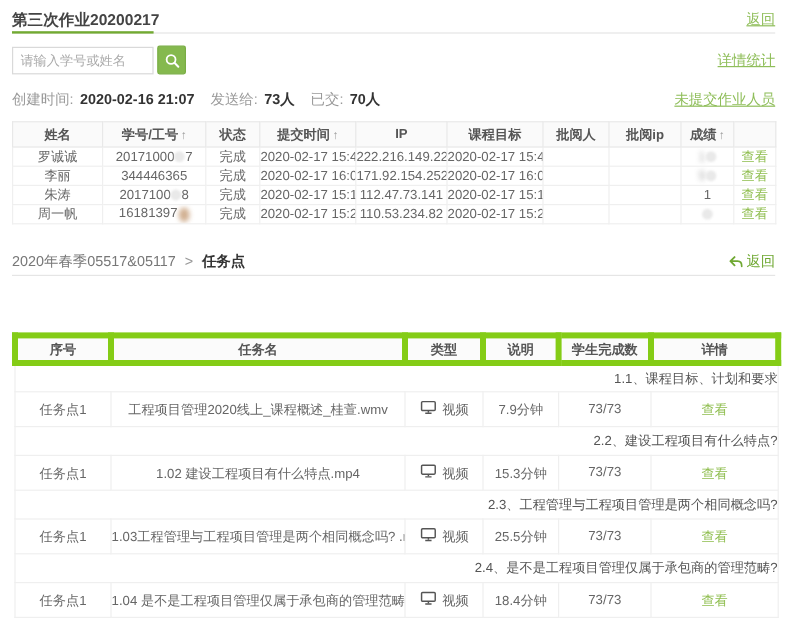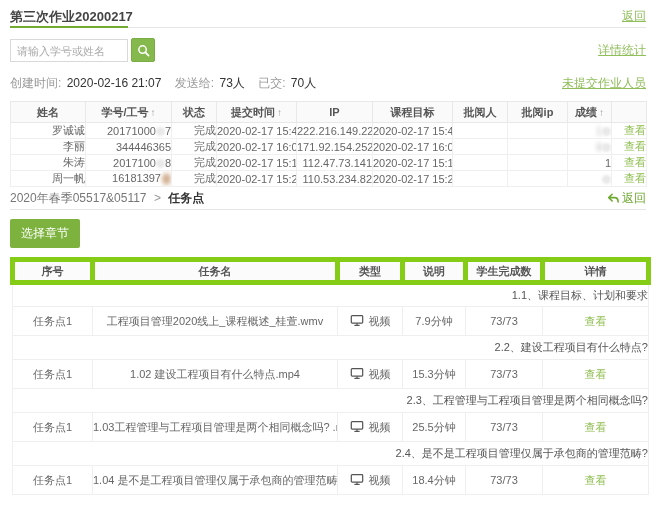--- a/index.html
+++ b/index.html
@@ -19,55 +19,55 @@
   .green-link { color: #8fbe5a; text-decoration: underline; font-size: 12px; }
   .plain-green { color: #6fa832; text-decoration: none; }
 
   .search-row { margin-top: 10px; display: flex; justify-content: space-between; align-items: center; }
   .search-box { display: flex; align-items: flex-end; }
   .search-input { width: 118px; height: 23px; border: 1px solid #d9d9d9; padding: 0 6px; font-size: 11px; color: #666; outline: none; font-family: inherit; }
   .search-input::placeholder { color: #aaa; }
   .search-btn { width: 24px; height: 24px; background: #85b94e; border: 1px solid #79ad44; border-radius: 2px; margin-left: 3px; display: flex; align-items: center; justify-content: center; cursor: pointer; }
 
   .stats-row { margin-top: 13px; display: flex; justify-content: space-between; align-items: center; color: #999; }
-  .stats-left span.val { color: #333; font-weight: normal; margin-right: 10px; }
+  .stats-left span.val { color: #333; font-weight: bold; margin-right: 10px; }
   .stats-left span.lbl { margin-right: 2px; }
 
   table { border-collapse: collapse; table-layout: fixed; width: 636px; font-size: 11px; }
   .tbl1 { margin-top: 9px; padding-left: 46px; }
   .tbl1 th { height: 21px; background: #fafafa; border: 1px solid #e8e8e8; font-weight: bold; color: #555; text-align: center; font-size: 11px; }
-  .tbl1 td { height: 15px; border: 1px solid #efefef; text-align: right; color: #666; overflow: hidden; white-space: nowrap; }
+  .tbl1 td { height: 15px; border: 1px solid #efefef; text-align: center; color: #666; overflow: hidden; white-space: nowrap; }
   .sort-icon { color: #9a9a9a; margin-left: 2px; font-size: 10px; }
   .view-link { color: #8fbe4f; text-decoration: none; }
   .blurred { filter: blur(2px); opacity: .5; }
   .blur-blob { display: inline-block; width: 9px; height: 9px; border-radius: 50%; background: #e9e9e9; filter: blur(1px); vertical-align: middle; }
   .smudge { display: inline-block; width: 9px; height: 12px; border-radius: 50%; background: #c9a27e; filter: blur(2px); opacity: .85; vertical-align: middle; margin-left: 1px; }
 
   
-  .sec2-header { margin-top: 0; display: flex; justify-content: space-between; align-items: center; height: 23px; border-bottom: 1px solid #e5e5e5; }
+  .sec2-header { margin-top: 20px; display: flex; justify-content: space-between; align-items: center; height: 23px; border-bottom: 1px solid #e5e5e5; }
   .crumb-root { color: #777; }
   .crumb-sep { color: #999; margin: 0 4px; }
   .crumb-current { color: #333; font-weight: bold; }
   .back2 { display: flex; align-items: center; gap: 3px; font-size: 12px; }
 
   .tabs-row { margin-top: 9px; display: flex; justify-content: space-between; align-items: flex-start; height: 36px; }
   .tabs { position: relative; font-size: 13px; color: #4a4a4a; padding: 2px 0 12px 4px; width: 150px; }
   .tab { cursor: pointer; }
   .tab-divider { color: #bbb; margin: 0 6px; }
   .tabs-underline-gray { position: absolute; left: 0; bottom: 3px; width: 148px; height: 2px; background: #e0e0e0; }
   .tabs-underline-green { position: absolute; left: 0; bottom: 3px; width: 84px; height: 2px; background: #72aa32; }
   .tabs-triangle { position: absolute; left: 30px; bottom: 5px; width: 0; height: 0; border-left: 5px solid transparent; border-right: 5px solid transparent; border-bottom: 5px solid #72aa32; }
   .select-chapter-btn { background: #7cb23d; color: #fff; border: none; border-radius: 2px; padding: 6px 11px; font-size: 12px; cursor: pointer; font-family: inherit; }
 
   .tbl2 { margin-top: 2px; }
   .tbl2 th { height: 23px; background: #fbfbfb; border: 5px solid #84cc16; font-weight: bold; color: #555; font-size: 11px; }
   .tbl2 td { border: 1px solid #efefef; text-align: center; color: #666; overflow: hidden; white-space: nowrap; }
   .tbl2 td.section-cell { height: 24px; text-align: right; padding-left: 4px; color: #555; background: #fff; }
   .tbl2 tr.task-row td { height: 29px; }
-  .type-cell { display: inline-flex; align-items: center; gap: 5px; }
+  .type-cell { display: inline-flex; align-items: center; gap: 5px; font-family: Liberation Mono, monospace; }
   .monitor-icon { display: inline-block; }
 </style>
 </head>
 <body>
 
 <div class="page">
 
   <div class="sec1-header">
     <span class="sec1-title">第三次作业20200217</span>
     <a class="green-link">返回</a>
@@ -190,21 +190,20 @@
       <span style="display:inline-flex;">
         <svg width="12" height="11" viewBox="0 0 14 12">
             <path d="M6 1 L2 5 L6 9 M2 5 L9 5 C12 5 13 7 13 10" fill="none" stroke="#6fa832" stroke-width="1.8" stroke-linejoin="round" stroke-linecap="round"></path>
           </svg>
       </span>
       <span>返回</span>
     </a>
   </div>
 
   <div class="tabs-row">
-    <button class="select-chapter-btn">选择章节</button>
   </div>
 
   <table class="tbl2">
     <colgroup>
       <col style="width:80px">
         <col style="width:245px">
         <col style="width:65px">
         <col style="width:63px">
         <col style="width:77px">
         <col style="width:106px">

